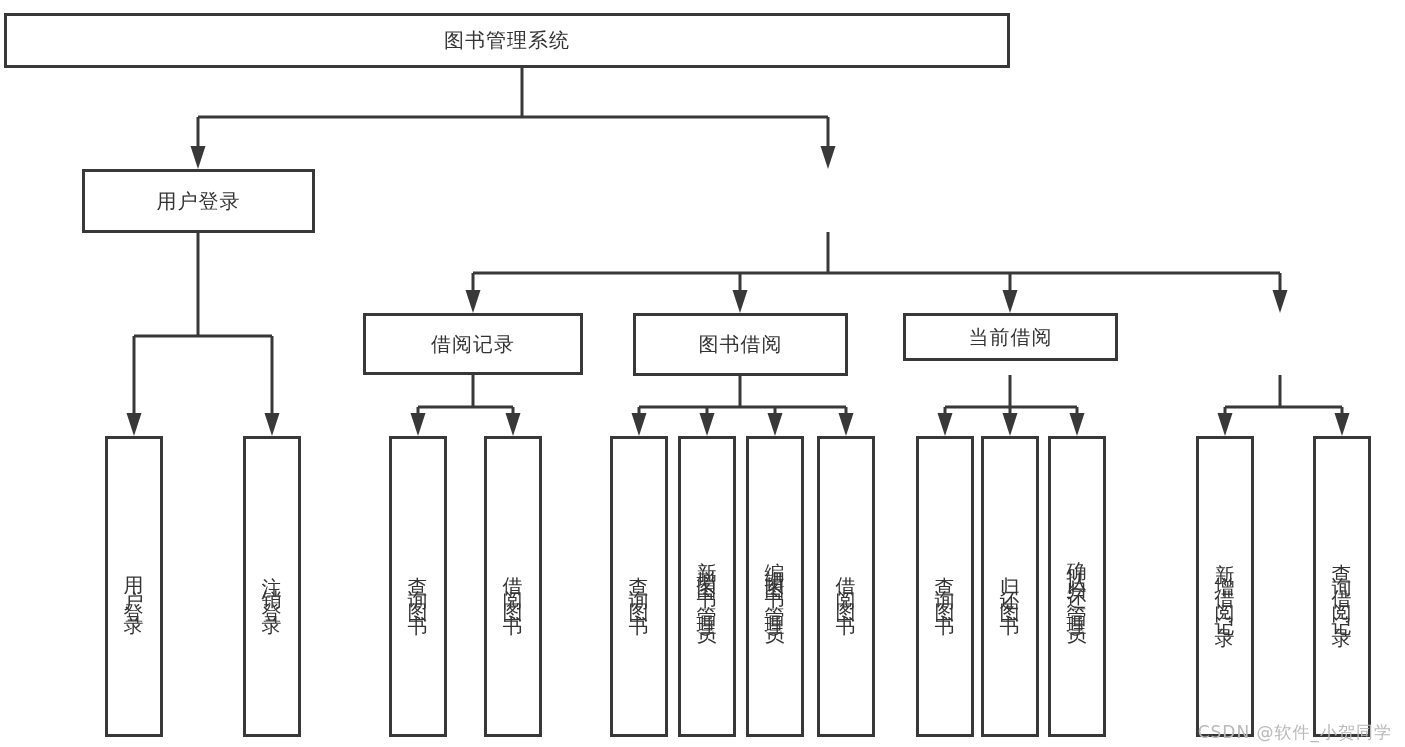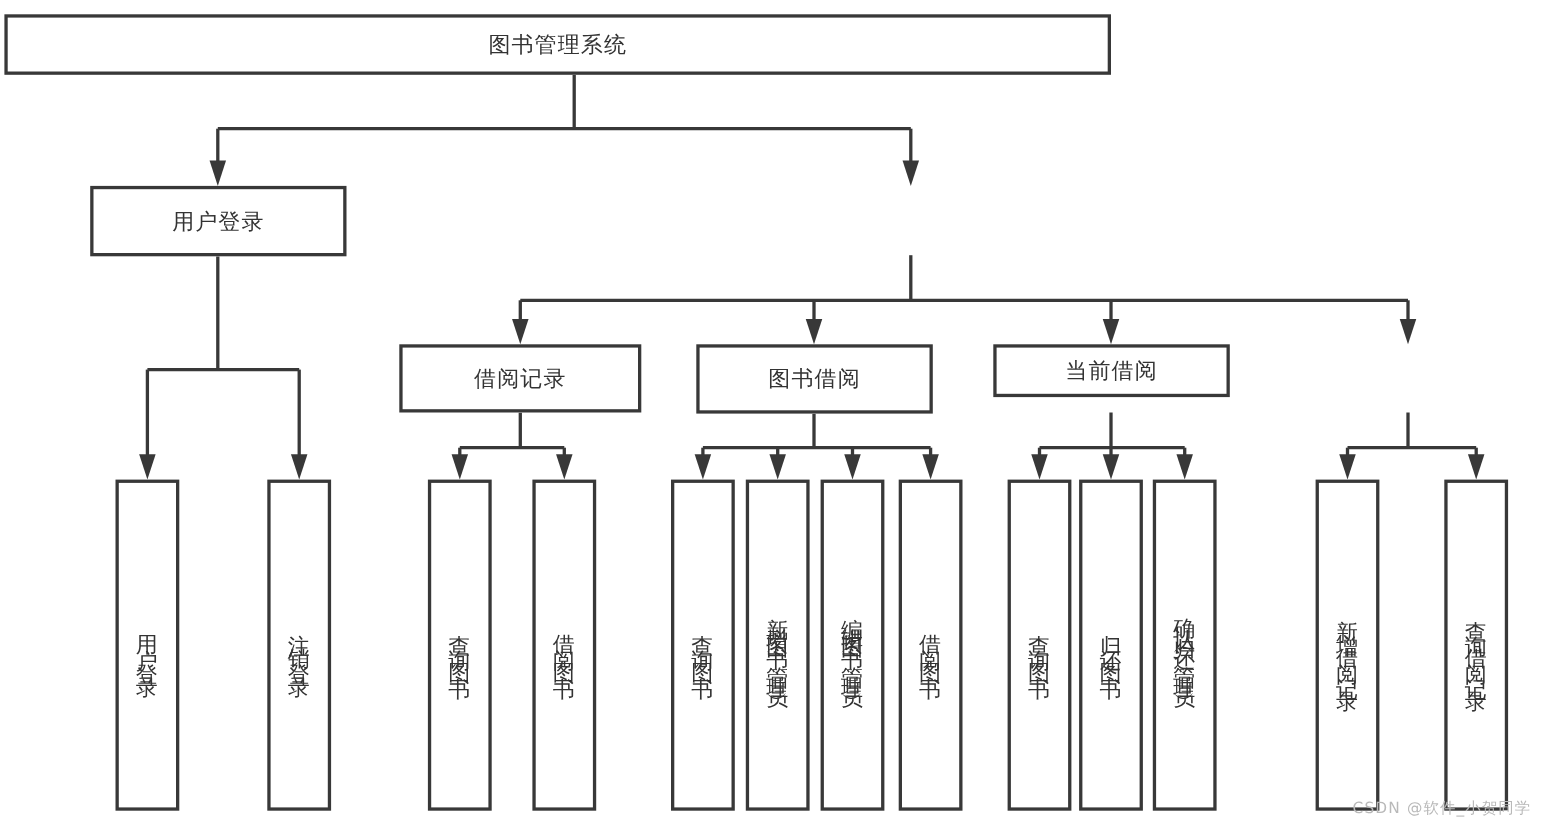--- a/index.html
+++ b/index.html
@@ -14,21 +14,21 @@
     border:3px solid #383838; display:flex; align-items:center; justify-content:center;
     font-size:20px; color:#333; letter-spacing:1px; white-space:nowrap;
   }
   .leaf { top:436px; height:301px; width:58px; }
   .leaf .vtext {
     writing-mode:vertical-rl; text-orientation:mixed;
     font-size:20px; letter-spacing:13px; line-height:58px; white-space:nowrap;
   }
   .leaf.tight .vtext { letter-spacing:9px; }
   .watermark {
-    position:absolute; right:13px; bottom:3px; font-size:14px;
+    position:absolute; right:13px; bottom:3px; font-size:17px;
     color:#b9b9b9; letter-spacing:1px; white-space:nowrap;margin-top:44px;
   }
 </style>
 </head>
 <body>
 
 <div class="canvas">
 
   <svg class="connectors" viewBox="0 0 1405 747" xmlns="http://www.w3.org/2000/svg">
     <g stroke="#383838" stroke-width="3" fill="none">

